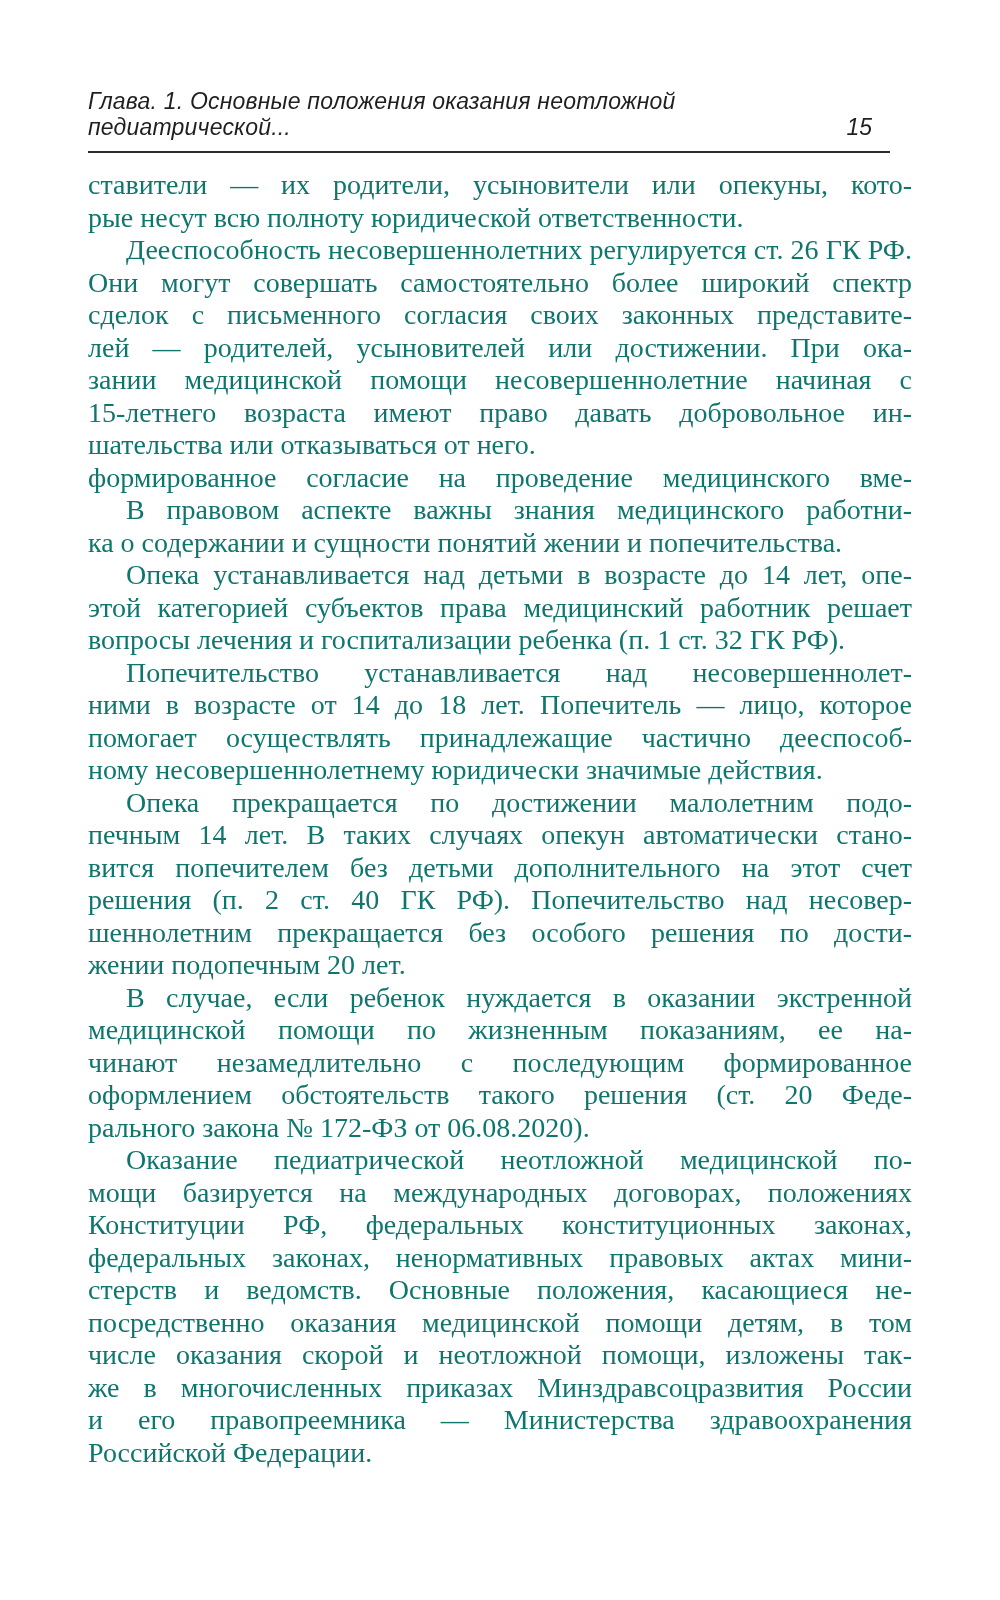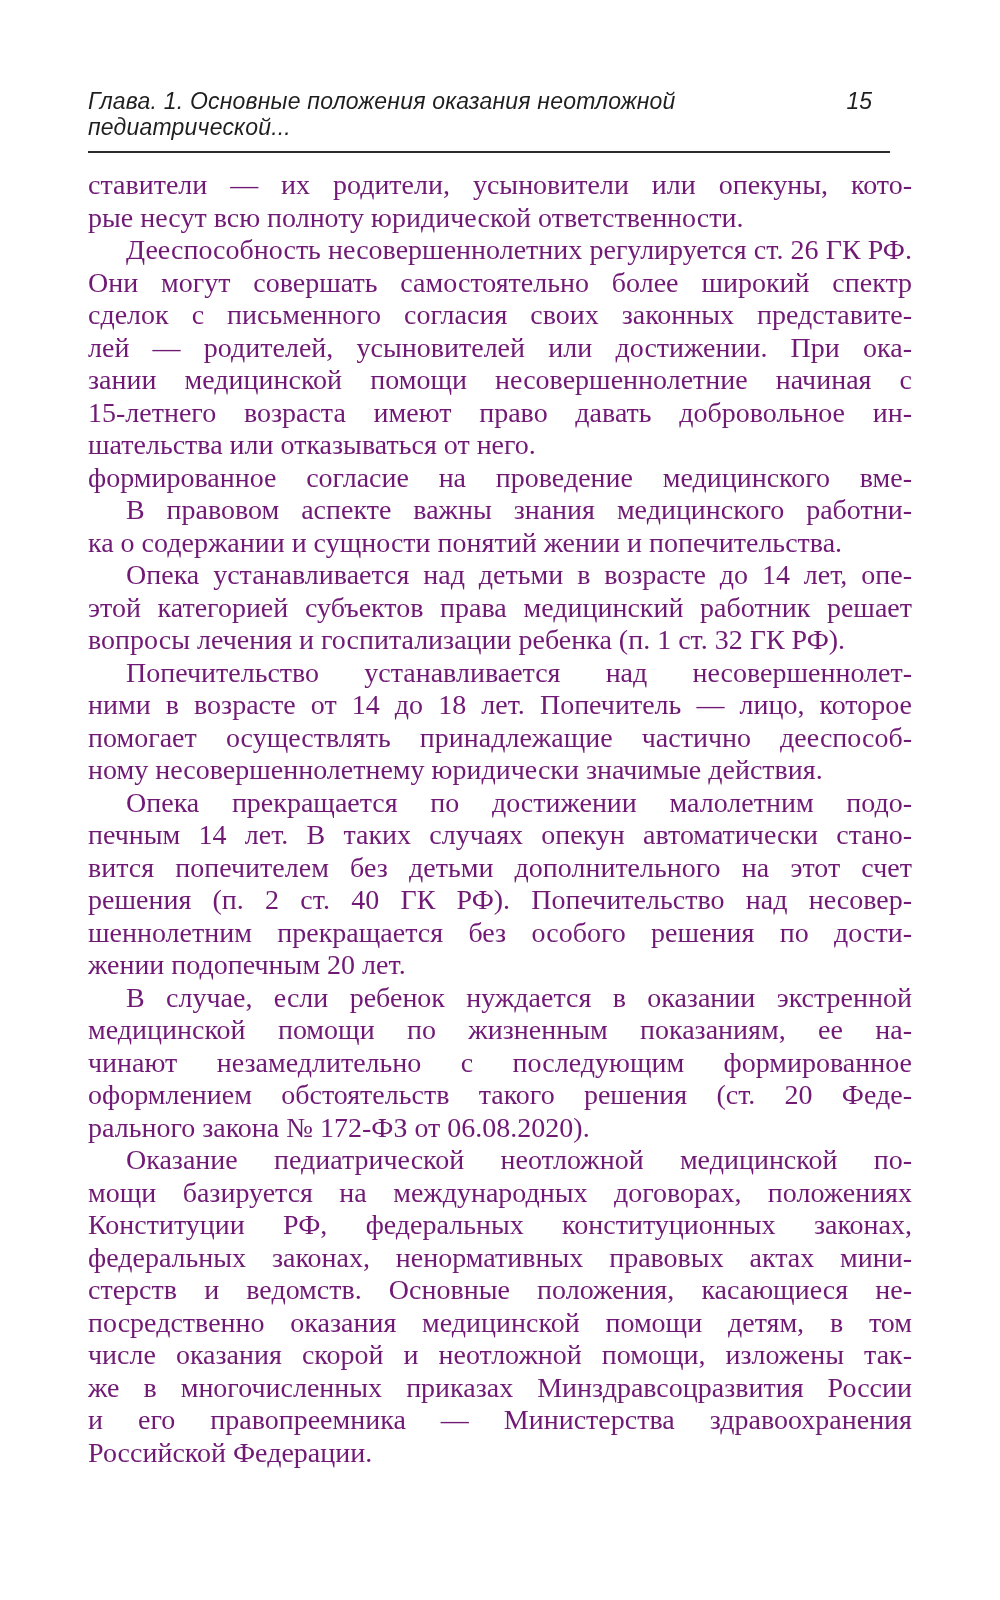--- a/index.html
+++ b/index.html
@@ -16,21 +16,21 @@
   }
   .content {
     width: 824px;
     margin: 0 auto;
     padding-top: 88px;
   }
   .running-head {
     width: 802px;
     display: flex;
     justify-content: space-between;
-    align-items: flex-start;
+    align-items: flex-end;
     font-family: "Liberation Sans", sans-serif;
     font-style: italic;
     font-size: 23px;
     line-height: 26px;
     color: #1f1f1f;
   }
   .running-head .title {
     letter-spacing: 0.2px;
   }
   .running-head .folio {
@@ -40,21 +40,21 @@
   .head-rule {
     width: 802px;
     height: 0;
     border-top: 2px solid #2b2b2b;
     margin-top: 11px;
   }
   .page-body {
     margin-top: 16px;
     font-family: "Liberation Serif", serif;
     font-size: 28px;
-    color: #701a75;
+    color: #0f766e;
   }
   .line {
     height: 32.5px;
     line-height: 32.5px;
     text-align: justify;
     text-align-last: justify;
     text-justify: inter-word;
     white-space: nowrap;
   }
   .line.last {

